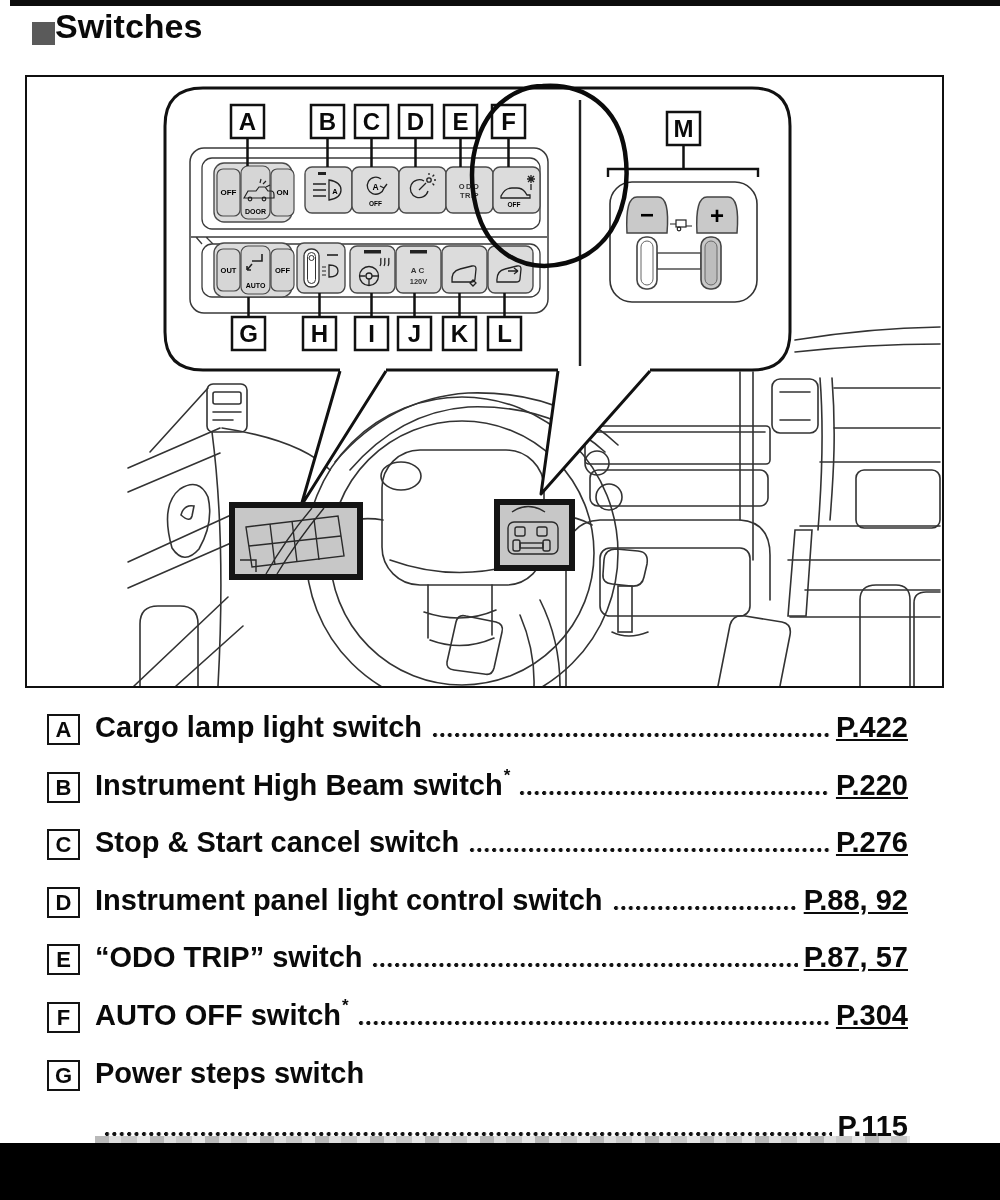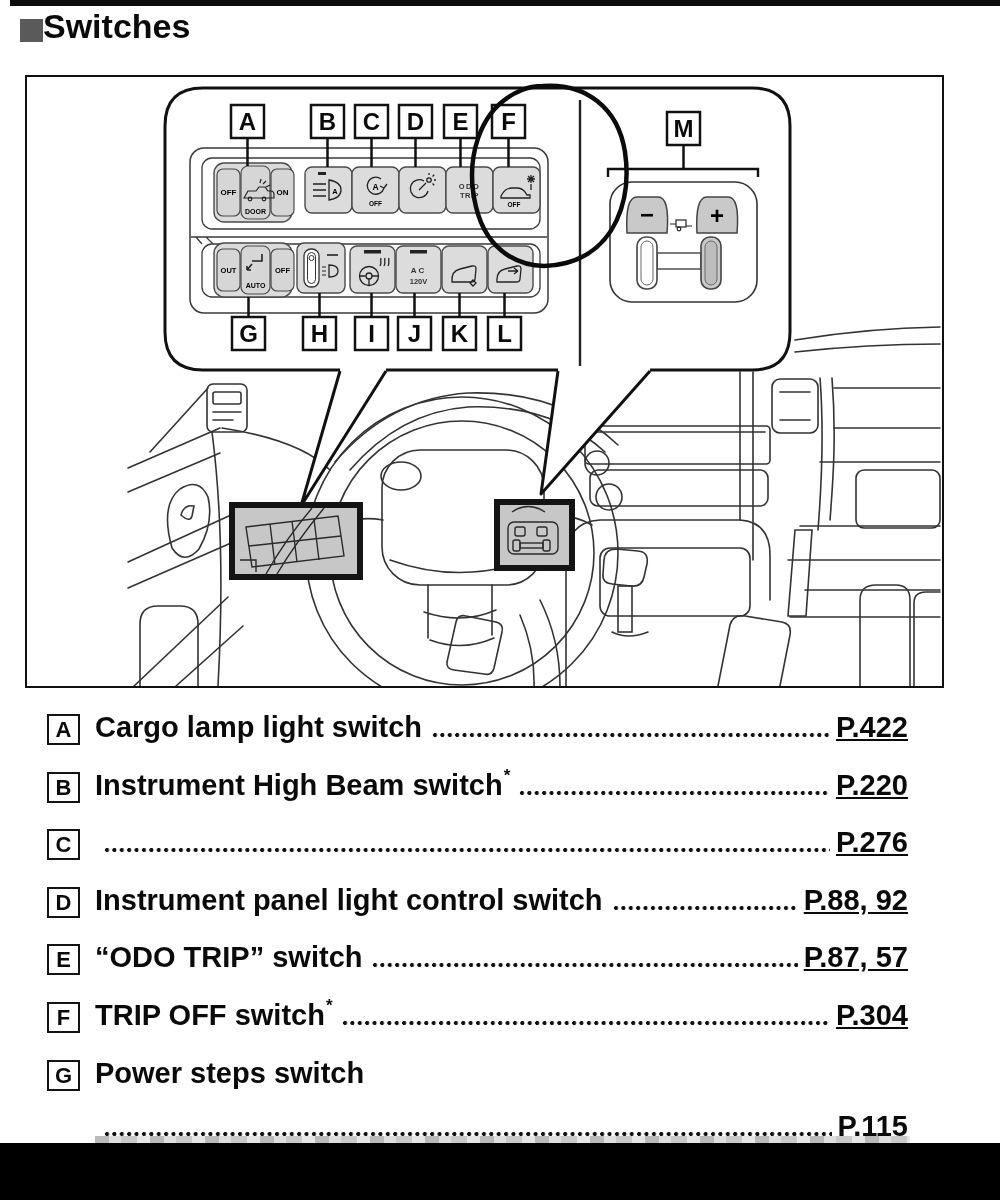--- a/index.html
+++ b/index.html
@@ -2,21 +2,21 @@
 <html><head>
 <meta charset="utf-8">
 <style>
   html,body{margin:0;padding:0;background:#fff;width:1000px;height:1200px;overflow:hidden;
     font-family:"Liberation Sans","DejaVu Sans",sans-serif;color:#0a0a0a;}
   #page{position:relative;width:1000px;height:1200px;background:#fff;}
   .topbar{position:absolute;left:10px;top:0;width:990px;height:6px;background:#0d0d0d;}
   .bottombar{position:absolute;left:0;top:1143px;width:1000px;height:57px;background:#000;}
   .artifact{position:absolute;left:95px;top:1136px;width:815px;height:7px;
     background:repeating-linear-gradient(90deg,#b9b9b9 0 14px,#dedede 14px 26px,#c9c9c9 26px 42px,#e6e6e6 42px 55px);}
-  .titlewrap{position:absolute;left:20px;top:8px;display:flex;align-items:center;}
+  .titlewrap{position:absolute;left:32px;top:8px;display:flex;align-items:flex-end;}
   .title-square{width:23px;height:23px;background:#5a5a5a;margin-top:8px;flex:none;}
   .title-text{font-size:34px;font-weight:bold;line-height:1.1;letter-spacing:0px;}
   .diagram-box{position:absolute;left:25px;top:75px;width:915px;height:609px;border:2px solid #101010;background:#fff;}
   .idx-row{position:absolute;display:flex;align-items:flex-end;left:47px;right:92px;height:36px;}
   .lbox{width:29px;height:27px;border:2px solid #131313;background:#fff;display:flex;align-items:center;justify-content:center;
     font-size:22px;font-weight:bold;margin-right:15px;flex:none;}
   .itext{font-size:29px;font-weight:bold;white-space:nowrap;line-height:1;padding-bottom:3px;}
   .star{font-size:17px;font-weight:bold;position:relative;top:-14px;margin-left:1px;}
   .dots{flex:1;height:6px;margin:0 6px 7px 9px;
     background-image:radial-gradient(circle at 3px 3px,#111 1.8px,transparent 2.3px);
@@ -304,38 +304,39 @@
       <span class="pref">P.422</span>
     </div>
     <div class="idx-row" style="top:767px">
       <span class="lbox">B</span>
       <span class="itext"><span>Instrument High Beam switch</span><span class="star">*</span></span>
       <span class="dots"></span>
       <span class="pref">P.220</span>
     </div>
     <div class="idx-row" style="top:824px">
       <span class="lbox">C</span>
+      <span class="itext"><span>Stop &amp; Start cancel switch</span><span class="star"></span></span>
       <span class="dots"></span>
       <span class="pref">P.276</span>
     </div>
     <div class="idx-row" style="top:882px">
       <span class="lbox">D</span>
       <span class="itext"><span>Instrument panel light control switch</span><span class="star"></span></span>
       <span class="dots"></span>
       <span class="pref">P.88, 92</span>
     </div>
     <div class="idx-row" style="top:939px">
       <span class="lbox">E</span>
       <span class="itext"><span>“ODO TRIP” switch</span><span class="star"></span></span>
       <span class="dots"></span>
       <span class="pref">P.87, 57</span>
     </div>
     <div class="idx-row" style="top:997px">
       <span class="lbox">F</span>
-      <span class="itext"><span>TRIP OFF switch</span><span class="star">*</span></span>
+      <span class="itext"><span>AUTO OFF switch</span><span class="star">*</span></span>
       <span class="dots"></span>
       <span class="pref">P.304</span>
     </div>
     <div class="idx-row no-leader" style="top:1055px">
       <span class="lbox">G</span>
       <span class="itext"><span>Power steps switch</span><span class="star"></span></span>
 
     </div>
     <div class="idx-row no-box" style="top:1108px">
       <span class="lbox"></span>

